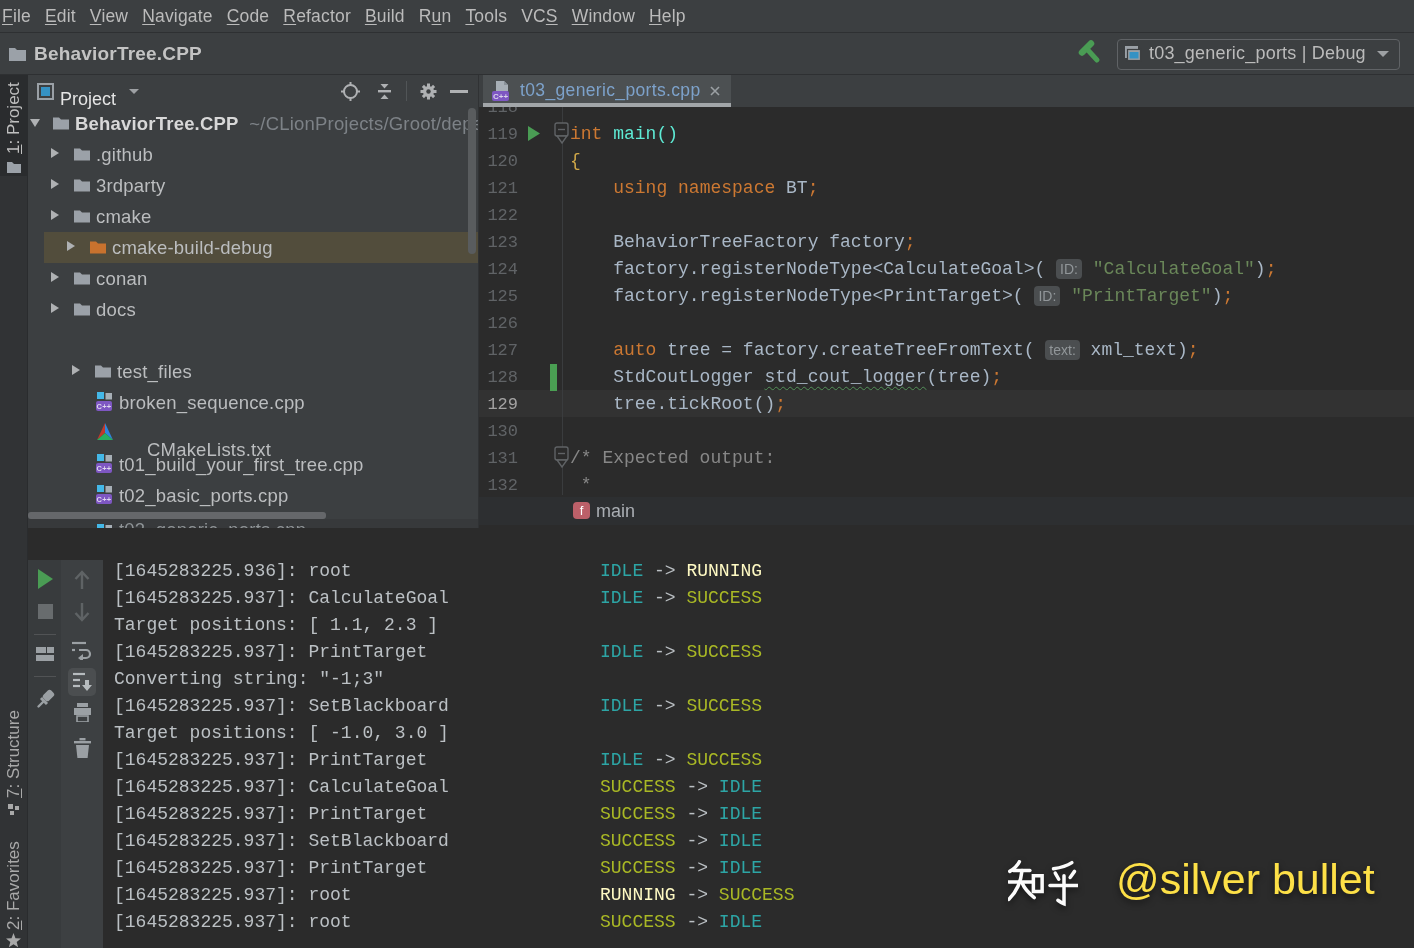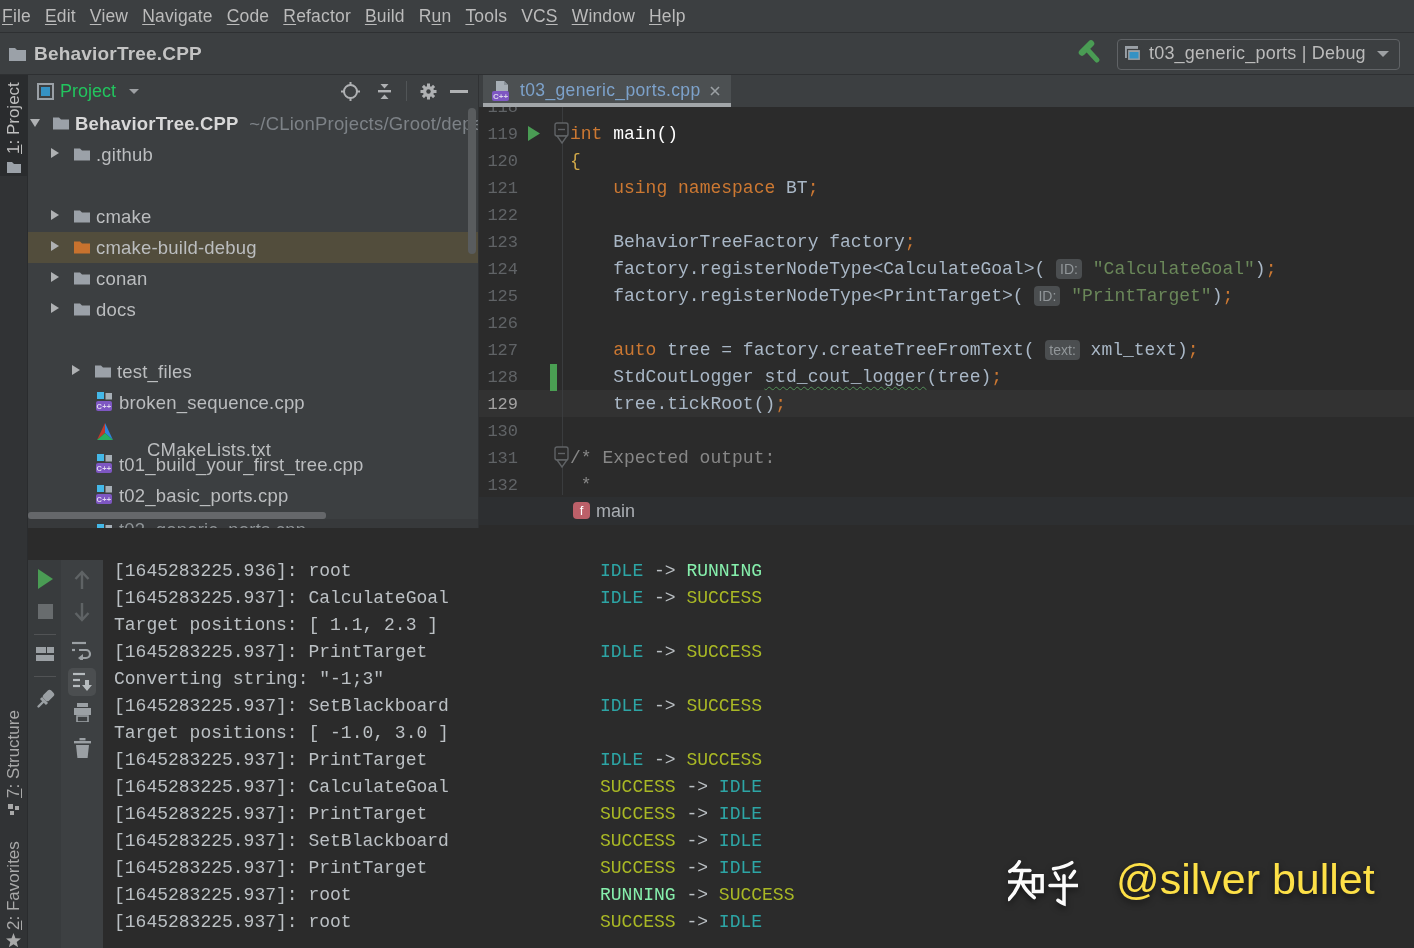--- a/index.html
+++ b/index.html
@@ -2,28 +2,28 @@
 <html><head>
 <meta charset="utf-8">
 <style>
 html,body{margin:0;padding:0;}
 body{width:1414px;height:948px;overflow:hidden;background:#3c3f41;font-family:"Liberation Sans",sans-serif;position:relative;}
 .abs{position:absolute;}
 pre{margin:0;font-family:"Liberation Mono",monospace;}
 u{text-decoration:underline;text-underline-offset:2px;}
 
 .kw{color:#cc7832;}
-.fn{color:#ffffff;}
+.fn{color:#5eead4;}
 .str{color:#6a8759;}
 .cm{color:#878787;}
 .brace{color:#cfa748;}
 .hint{background:#4b4e50;color:#919699;border-radius:4px;font-size:14px;padding:0 4px;display:inline-block;height:20px;line-height:20px;vertical-align:baseline;font-family:"Liberation Sans",sans-serif;}
 .idle{color:#2da5a5;}
 .succ{color:#a9b825;}
-.runn{color:#86efac;}
+.runn{color:#fef9c3;}
 </style>
 </head>
 <body>
 
 <div class="abs" id="menubar" style="left:0;top:0;width:1414px;height:32px;background:#3c3f41;border-bottom:1px solid #2e3032;color:#bbbbbb;font-size:17.5px;letter-spacing:0.18px;line-height:32px;white-space:nowrap;">
 <span style="padding:0 7px 0 2px;"><u>F</u>ile</span><span style="padding:0 7px;"><u>E</u>dit</span><span style="padding:0 7px;"><u>V</u>iew</span><span style="padding:0 7px;"><u>N</u>avigate</span><span style="padding:0 7px;"><u>C</u>ode</span><span style="padding:0 7px;"><u>R</u>efactor</span><span style="padding:0 7px;"><u>B</u>uild</span><span style="padding:0 7px;">R<u>u</u>n</span><span style="padding:0 7px;"><u>T</u>ools</span><span style="padding:0 7px;">VC<u>S</u></span><span style="padding:0 7px;"><u>W</u>indow</span><span style="padding:0 7px;"><u>H</u>elp</span>
 </div>
 
 <div class="abs" id="titlerow" style="left:0;top:33px;width:1414px;height:41px;background:#3c3f41;border-bottom:1px solid #2e3032;">
   <svg class="abs" style="left:8px;top:11px;" width="19" height="19" viewBox="0 0 19 19">
@@ -71,21 +71,21 @@
     <path fill="#a9a9a9" d="M8.5 0 L10.6 5.6 16.5 5.9 11.9 9.6 13.4 15.3 8.5 12.1 3.6 15.3 5.1 9.6 0.5 5.9 6.4 5.6 Z"></path>
   </svg>
 
 <div class="abs" id="project" style="left:28px;top:75px;width:450px;height:453px;background:#3c3f41;overflow:hidden;">
 
   <div class="abs" style="left:0;top:0;width:450px;height:32px;">
     <svg class="abs" style="left:9px;top:8px;" width="17" height="17" viewBox="0 0 17 17">
         <rect x="1" y="1" width="15" height="15" fill="none" stroke="#9aa0a6" stroke-width="2"></rect>
         <rect x="4" y="4" width="9" height="9" fill="#3592c4"></rect>
       </svg>
-    <div class="abs" style="left:32px;top:0;height:32px;line-height:32px;color:#22c55e;font-size:18px;">Project</div>
+    <div class="abs" style="left:32px;top:8px;height:32px;line-height:32px;color:#e5e5e5;font-size:18px;">Project</div>
     <svg class="abs" style="left:100px;top:13px;" width="12" height="7" viewBox="0 0 12 7">
         <path fill="#9da0a3" d="M1 1 h10 l-5 5 z"></path>
       </svg>
 
     <svg class="abs" style="left:313px;top:7px;" width="19" height="19" viewBox="0 0 19 19">
         <circle cx="9.5" cy="9.5" r="6.5" fill="none" stroke="#afb1b3" stroke-width="2"></circle>
         <path stroke="#afb1b3" stroke-width="2" d="M9.5 0 v4 M9.5 15 v4 M0 9.5 h4 M15 9.5 h4"></path>
       </svg>
     <svg class="abs" style="left:347px;top:7px;" width="19" height="19" viewBox="0 0 19 19">
         <g fill="#afb1b3">
@@ -124,32 +124,43 @@
         <span style="position:absolute;left:23px;top:0;height:31px;">
           <span style="display:inline-block;width:0;height:0;border-left:8px solid #afb1b3;border-top:5.5px solid transparent;border-bottom:5.5px solid transparent;position:absolute;top:9px;"></span>
         </span>
         <span style="position:absolute;left:45px;top:0;height:31px;">
           <svg width="18" height="18" viewBox="0 0 18 18" style="position:absolute;top:6px;">
             <path fill="#9ba1a8" d="M1 3.5 h6 l2 2 h8 v10 h-16 z"></path>
           </svg>
         </span>
         <span style="position:absolute;left:68px;top:0;line-height:31px;white-space:nowrap;">.github</span>
       </div>
+<div style="position:absolute;left:0;top:62px;width:450px;height:31px;">
+        <span style="position:absolute;left:23px;top:0;height:31px;">
+          <span style="display:inline-block;width:0;height:0;border-left:8px solid #afb1b3;border-top:5.5px solid transparent;border-bottom:5.5px solid transparent;position:absolute;top:9px;"></span>
+        </span>
+        <span style="position:absolute;left:45px;top:0;height:31px;">
+          <svg width="18" height="18" viewBox="0 0 18 18" style="position:absolute;top:6px;">
+            <path fill="#9ba1a8" d="M1 3.5 h6 l2 2 h8 v10 h-16 z"></path>
+          </svg>
+        </span>
+        <span style="position:absolute;left:68px;top:0;line-height:31px;white-space:nowrap;">3rdparty</span>
+      </div>
 <div style="position:absolute;left:0;top:93px;width:450px;height:31px;">
         <span style="position:absolute;left:23px;top:0;height:31px;">
           <span style="display:inline-block;width:0;height:0;border-left:8px solid #afb1b3;border-top:5.5px solid transparent;border-bottom:5.5px solid transparent;position:absolute;top:9px;"></span>
         </span>
         <span style="position:absolute;left:45px;top:0;height:31px;">
           <svg width="18" height="18" viewBox="0 0 18 18" style="position:absolute;top:6px;">
             <path fill="#9ba1a8" d="M1 3.5 h6 l2 2 h8 v10 h-16 z"></path>
           </svg>
         </span>
         <span style="position:absolute;left:68px;top:0;line-height:31px;white-space:nowrap;">cmake</span>
       </div>
-<div style="position:absolute;left:0;top:124px;width:450px;height:31px;background:#524d3c;padding-left:24px;">
+<div style="position:absolute;left:16px;top:124px;width:450px;height:31px;background:#524d3c;padding-left:24px;">
         <span style="position:absolute;left:23px;top:0;height:31px;">
           <span style="display:inline-block;width:0;height:0;border-left:8px solid #afb1b3;border-top:5.5px solid transparent;border-bottom:5.5px solid transparent;position:absolute;top:9px;"></span>
         </span>
         <span style="position:absolute;left:45px;top:0;height:31px;">
           <svg width="18" height="18" viewBox="0 0 18 18" style="position:absolute;top:6px;">
             <path fill="#c8722e" d="M1 3.5 h6 l2 2 h8 v10 h-16 z"></path>
           </svg>
         </span>
         <span style="position:absolute;left:68px;top:0;line-height:31px;white-space:nowrap;">cmake-build-debug</span>
       </div>

